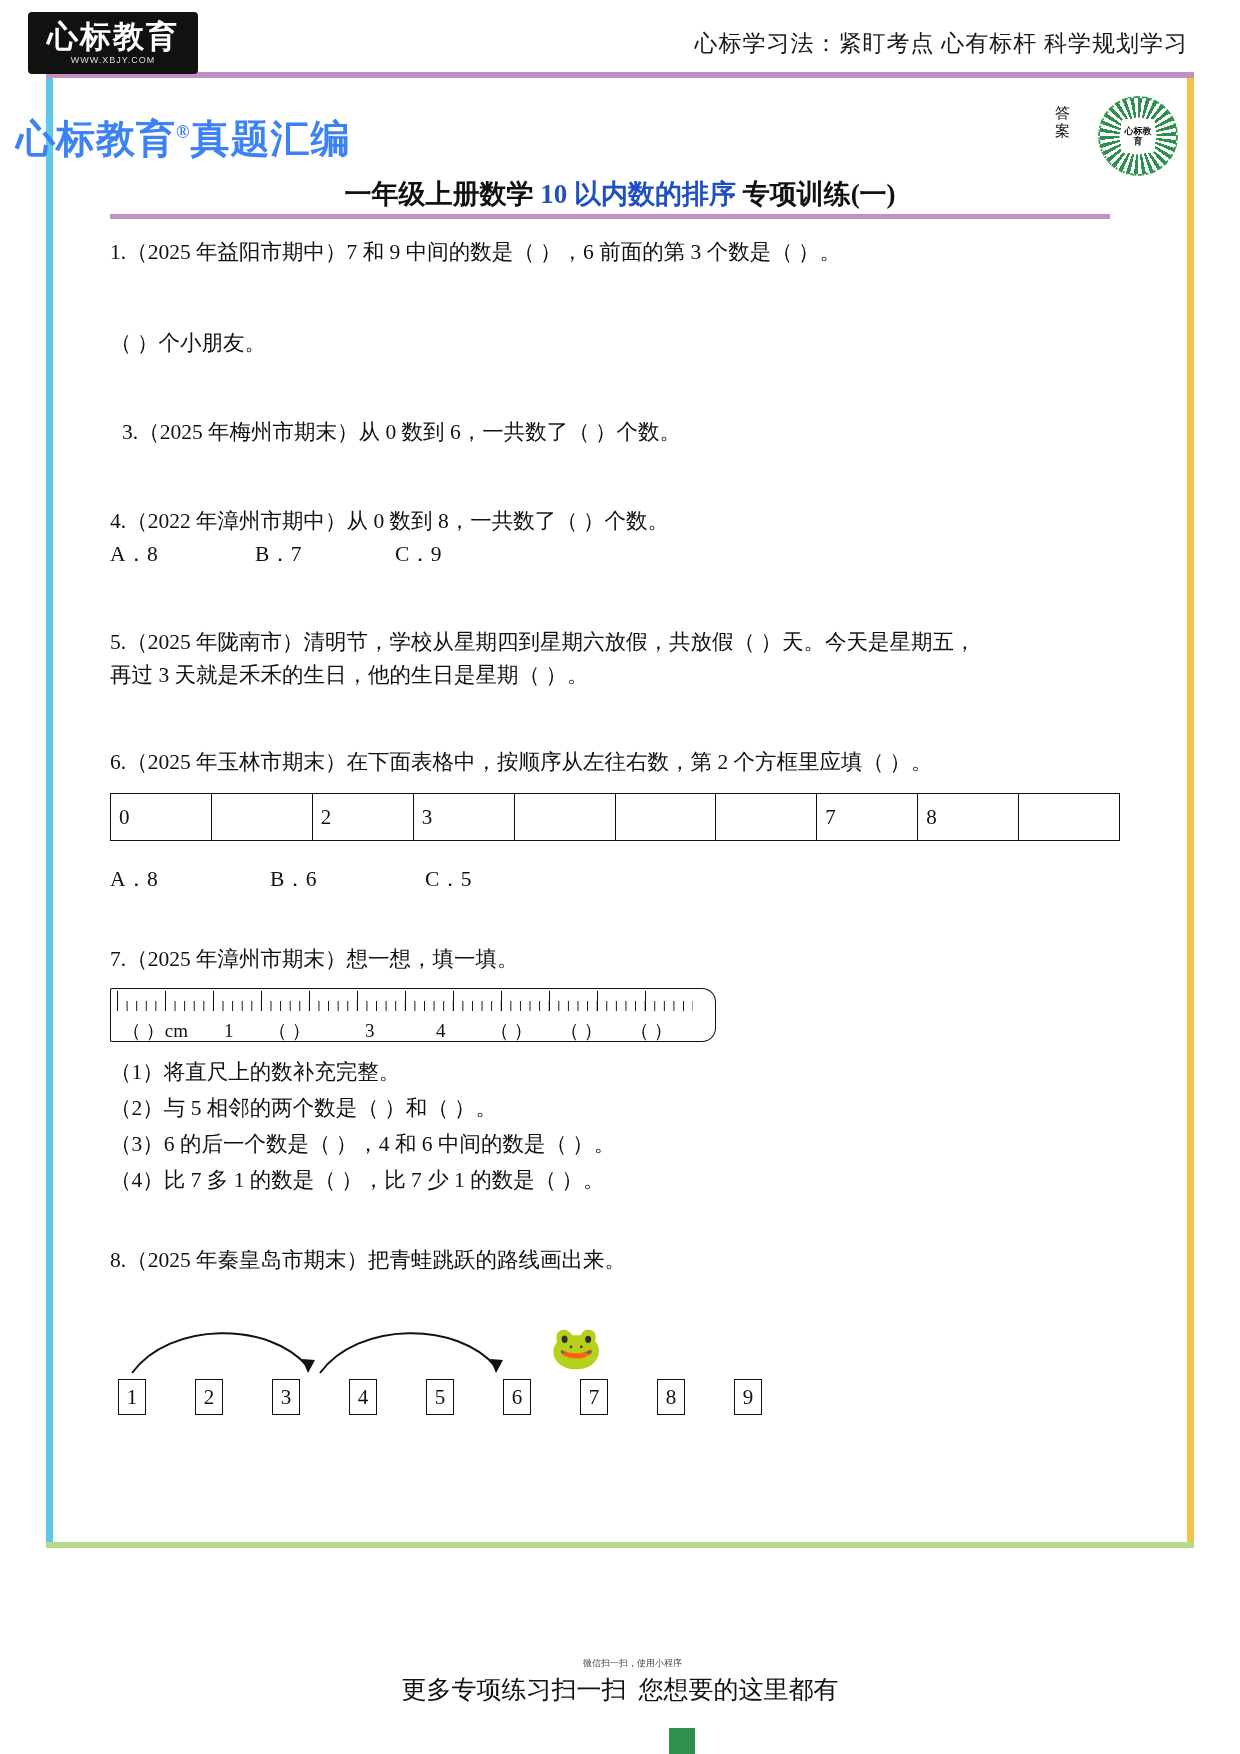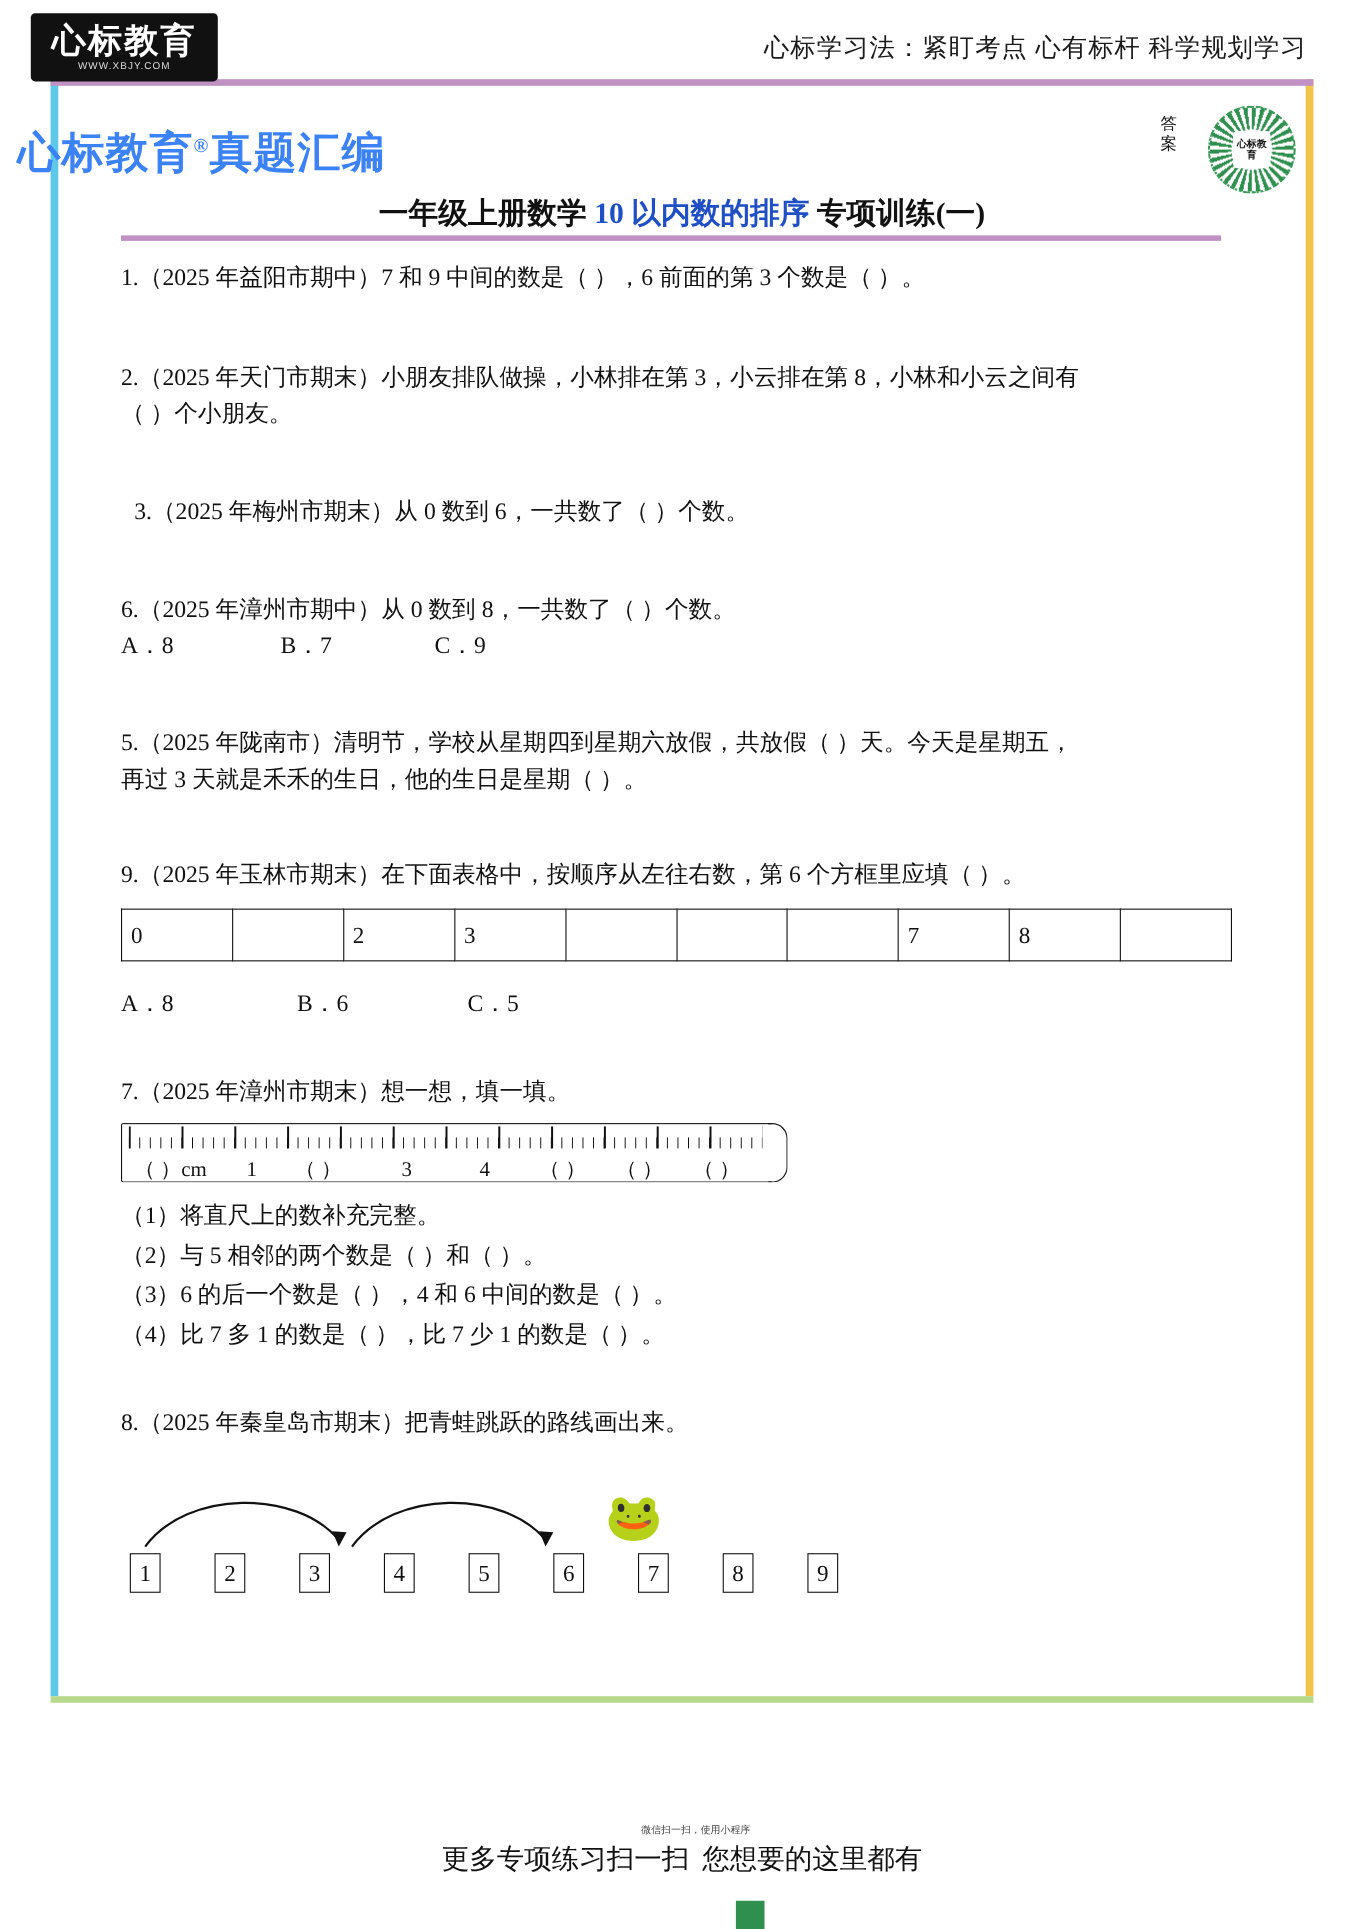--- a/index.html
+++ b/index.html
@@ -413,44 +413,43 @@
     </div>
   </div>
 
   <div class="content">
 
     <div class="q q1">
       <span class="line">1.（2025 年益阳市期中）7 和 9 中间的数是（      ），6 前面的第 3 个数是（        ）。</span>
     </div>
 
     <div class="q q2">
-      <span class="line">2.（2025 年天门市期末）小朋友排队做操，小林排在第 3，小云排在第 8，小林和小云之间有</span>
       <span class="line">（      ）个小朋友。</span>
     </div>
 
     <div class="q q3">
       <span class="line">3.（2025 年梅州市期末）从 0 数到 6，一共数了（       ）个数。</span>
     </div>
 
     <div class="q q4">
-      <span class="line">6.（2025 年漳州市期中）从 0 数到 8，一共数了（           ）个数。</span>
+      <span class="line">4.（2022 年漳州市期中）从 0 数到 8，一共数了（           ）个数。</span>
       <div class="opts opts-q4">
         <span>A．8</span>
         <span>B．7</span>
         <span>C．9</span>
       </div>
     </div>
 
     <div class="q q5">
       <span class="line">5.（2025 年陇南市）清明节，学校从星期四到星期六放假，共放假（      ）天。今天是星期五，</span>
       <span class="line">再过 3 天就是禾禾的生日，他的生日是星期（      ）。</span>
     </div>
 
     <div class="q q6">
-      <span class="line">9.（2025 年玉林市期末）在下面表格中，按顺序从左往右数，第 6 个方框里应填（           ）。</span>
+      <span class="line">6.（2025 年玉林市期末）在下面表格中，按顺序从左往右数，第 2 个方框里应填（           ）。</span>
       <table class="numtable">
         <tbody>
             <tr>
           <td>0</td>
           <td></td>
           <td>2</td>
           <td>3</td>
           <td></td>
           <td></td>
           <td></td>

